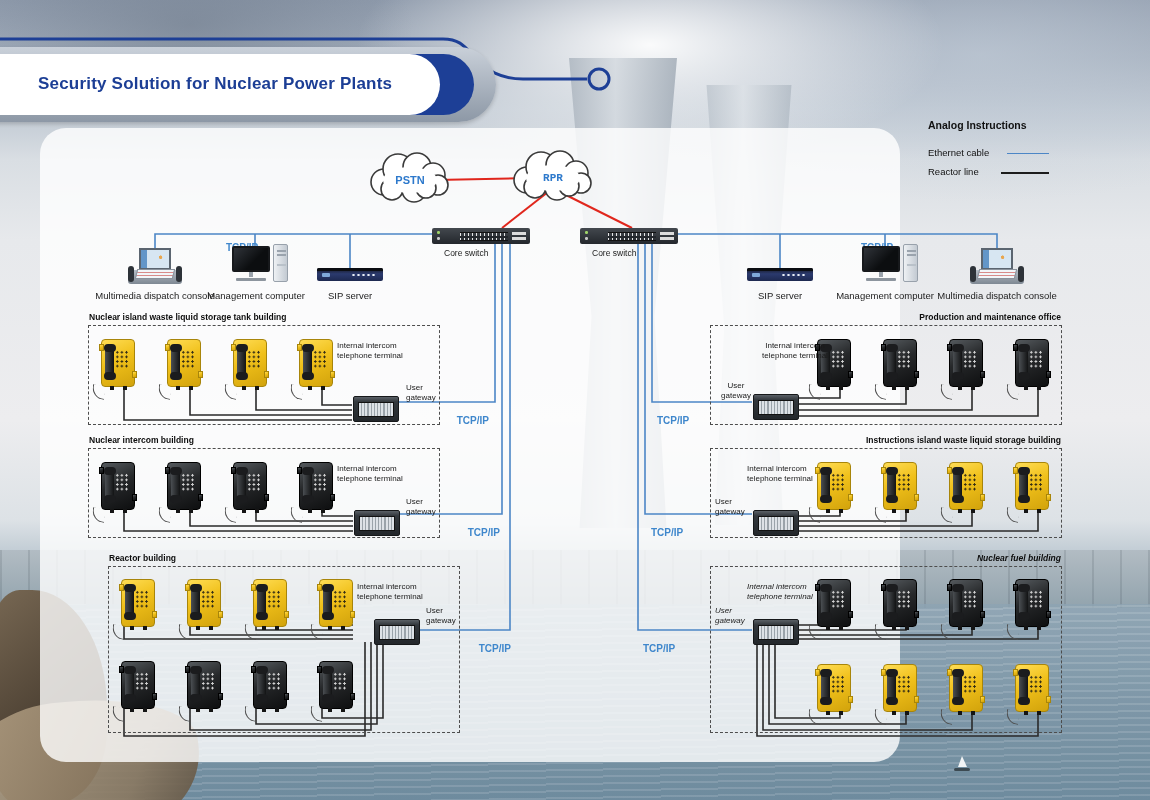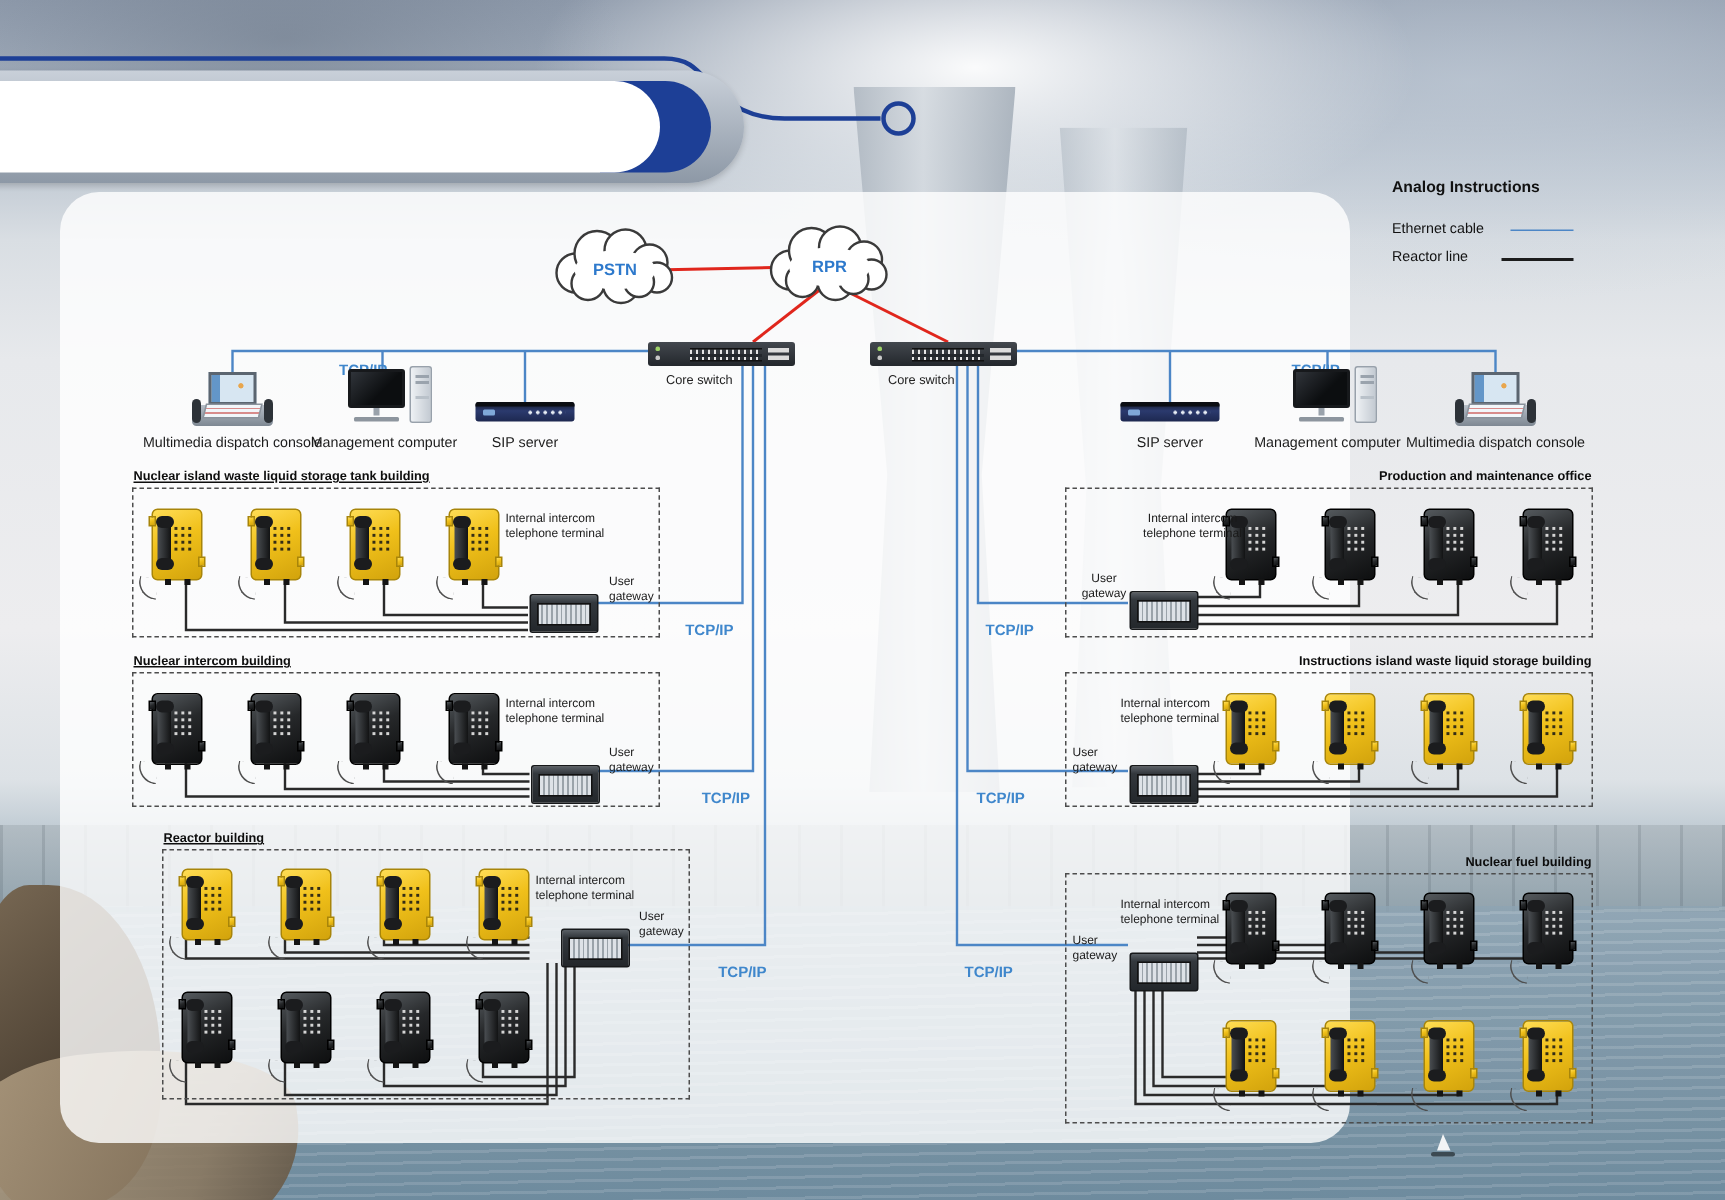--- a/index.html
+++ b/index.html
@@ -56,21 +56,21 @@
   .lline2 { left:1001px; top:172px; width:48px; height:0; border-top:2px solid #1c1c1c; }
 
   
   .panel { left:40px; top:128px; width:860px; height:634px; border-radius:26px;
     background:rgba(255,255,255,.8); }
   .panel > .abs { position:absolute; }
   .wires { left:0; top:0; }
 
   .cloud-label { font-size:11px; font-weight:bold; color:#2d79cc; text-align:center; }
   .cl-pstn { left:348px; top:46px; width:44px; }
-  .cl-rpr  { left:494px; top:44px; width:38px; }
+  .cl-rpr  { left:494px; top:44px; width:38px;font-family:Liberation Mono, monospace; }
 
   .tcpip { font-size:10px; font-weight:bold; color:#3f87cc;margin-top:28px; }
   .tp-l { left:186px; top:86px; } .tp-r { left:821px; top:86px; }
   .tp1 { left:405px; top:259px; width:44px; text-align:right; }
   .tp2 { left:416px; top:371px; width:44px; text-align:right; }
   .tp3 { left:427px; top:487px; width:44px; text-align:right; }
   .tp4 { left:617px; top:259px; width:46px; }
   .tp5 { left:611px; top:371px; width:46px; }
   .tp6 { left:603px; top:487px; width:46px; }
 
@@ -120,23 +120,23 @@
   .dl5 { left:789px; top:162px; width:112px; }
   .dl6 { left:897px; top:162px; width:120px; }
 
   
   .building { position:absolute; border:1.6px dashed #4d4d4d; }
   .b1 { left:48px;  top:197px; width:352px; height:100px; }
   .b2 { left:48px;  top:320px; width:352px; height:90px;  }
   .b3 { left:48px;  top:438px; width:352px; height:167px;margin-left:20px; }
   .b4 { left:670px; top:197px; width:352px; height:100px;text-align:center; }
   .b5 { left:670px; top:320px; width:352px; height:90px;  }
-  .b6 { left:670px; top:454px; width:352px; height:167px; }
+  .b6 { left:670px; top:438px; width:352px; height:167px;font-style:italic; }
   .b-title { position:absolute; top:-14px; font-size:8.5px; font-weight:bold; color:#0d0d0d; white-space:nowrap; }
-  .b-title.tl { left:0;text-decoration:underline; } .b-title.tr { right:0; }
+  .b-title.tl { left:0; } .b-title.tr { right:0; }
 
   .phone-row { position:absolute; display:flex; gap:32px; }
   .b1 .phone-row, .b2 .phone-row { left:12px; top:13px; }
   .b3 .r1 { left:12px; top:12px; } .b3 .r2 { left:12px; top:94px; }
   .b4 .phone-row, .b5 .phone-row { left:106px; top:13px; }
   .b6 .r1 { left:106px; top:12px; } .b6 .r2 { left:106px; top:97px; }
 
   .phone { position:relative; width:34px; height:48px; border-radius:4px; }
   .phone.yellow { background:linear-gradient(155deg,#ffdd55,#f0c01a 45%,#d2a30c); border:1px solid #a8850a; }
   .phone.black  { background:linear-gradient(155deg,#555a5e,#26282a 45%,#0e0f10); border:1px solid #000; }
@@ -183,20 +183,21 @@
   <div class="abs sail"></div>
   <div class="abs hull"></div>
 
   <svg class="abs swoosh" width="700" height="120" viewBox="0 0 700 120">
     <path d="M0,39 H443 C462,39 466,49 476,59 C487,70 500,79 523,79 H587" fill="none" stroke="#1d3f96" stroke-width="3"></path>
     <circle cx="599" cy="79" r="10" fill="none" stroke="#1d3f96" stroke-width="3"></circle>
   </svg>
   <div class="abs pill-gray"></div>
   <div class="abs pill-blue"></div>
   <div class="abs pill-white"></div>
+  <div class="abs page-title">Security Solution for Nuclear Power Plants</div>
 
   <div class="abs legend-title">Analog Instructions</div>
   <div class="abs legend-item li1">Ethernet cable</div>
   <div class="abs lline1"></div>
   <div class="abs legend-item li2">Reactor line</div>
   <div class="abs lline2"></div>
 
   <div class="abs panel">
 
     <svg class="abs wires" width="1072" height="634" viewBox="0 0 1072 634">

